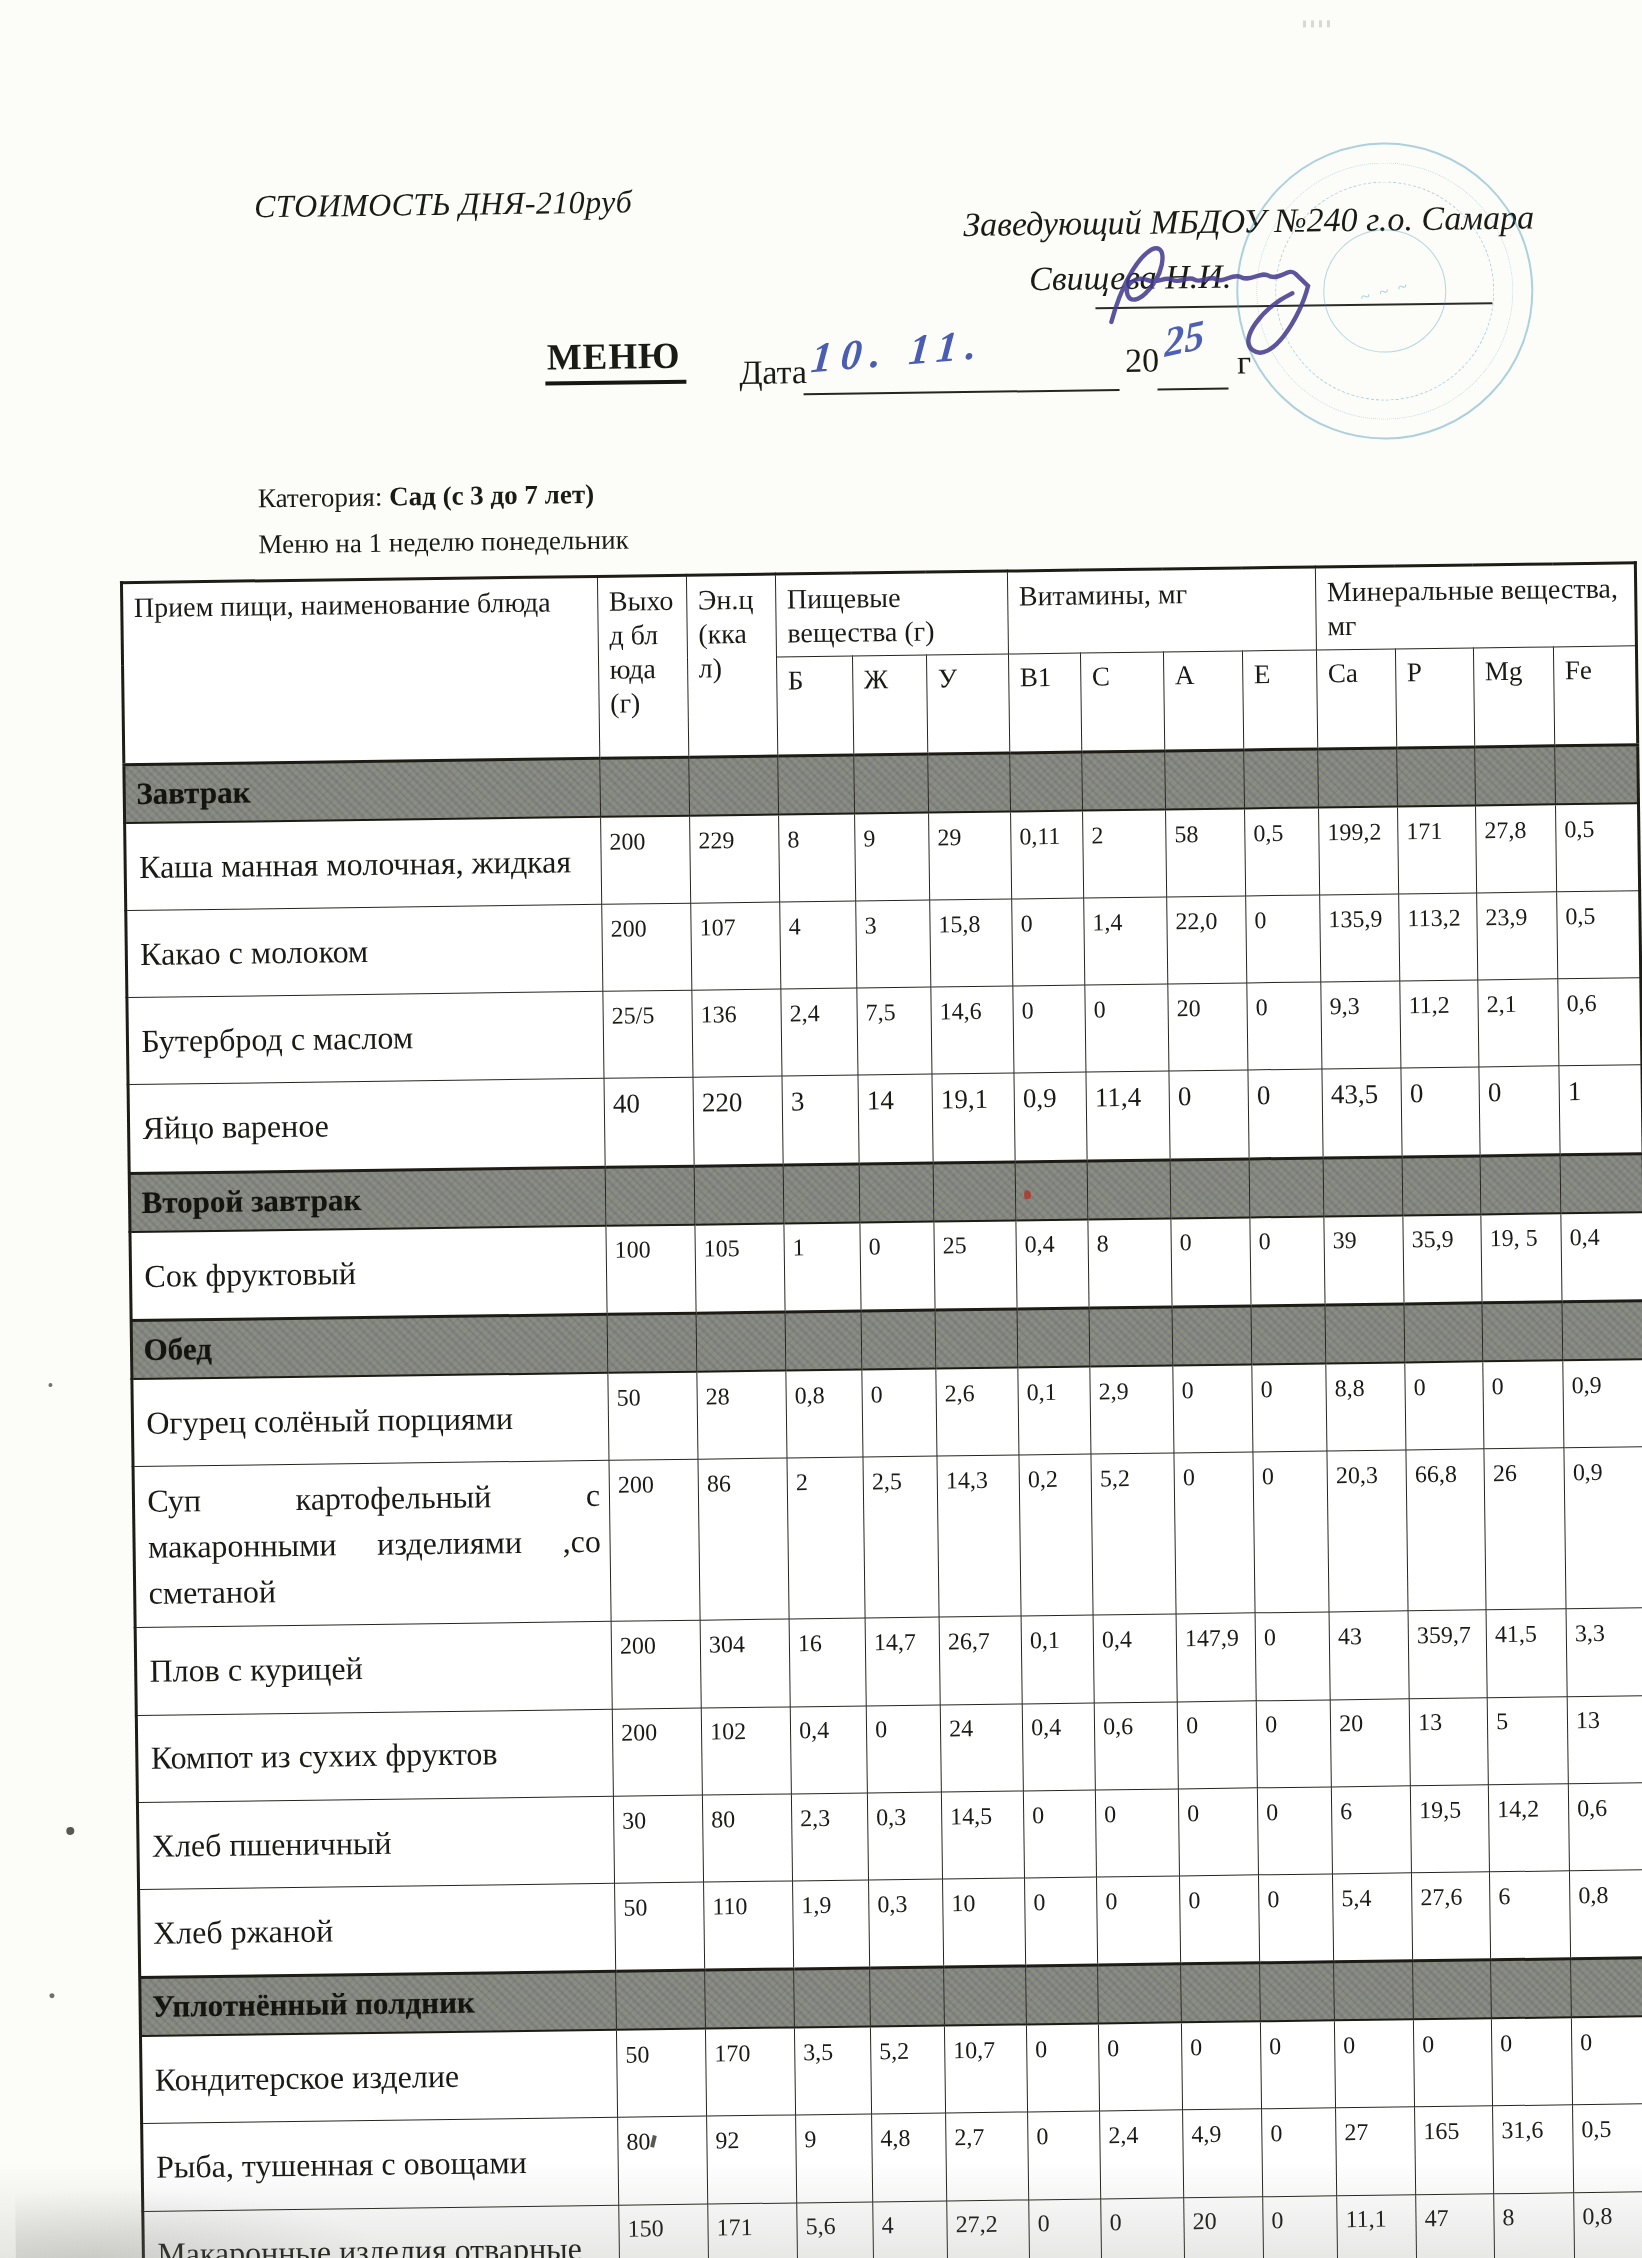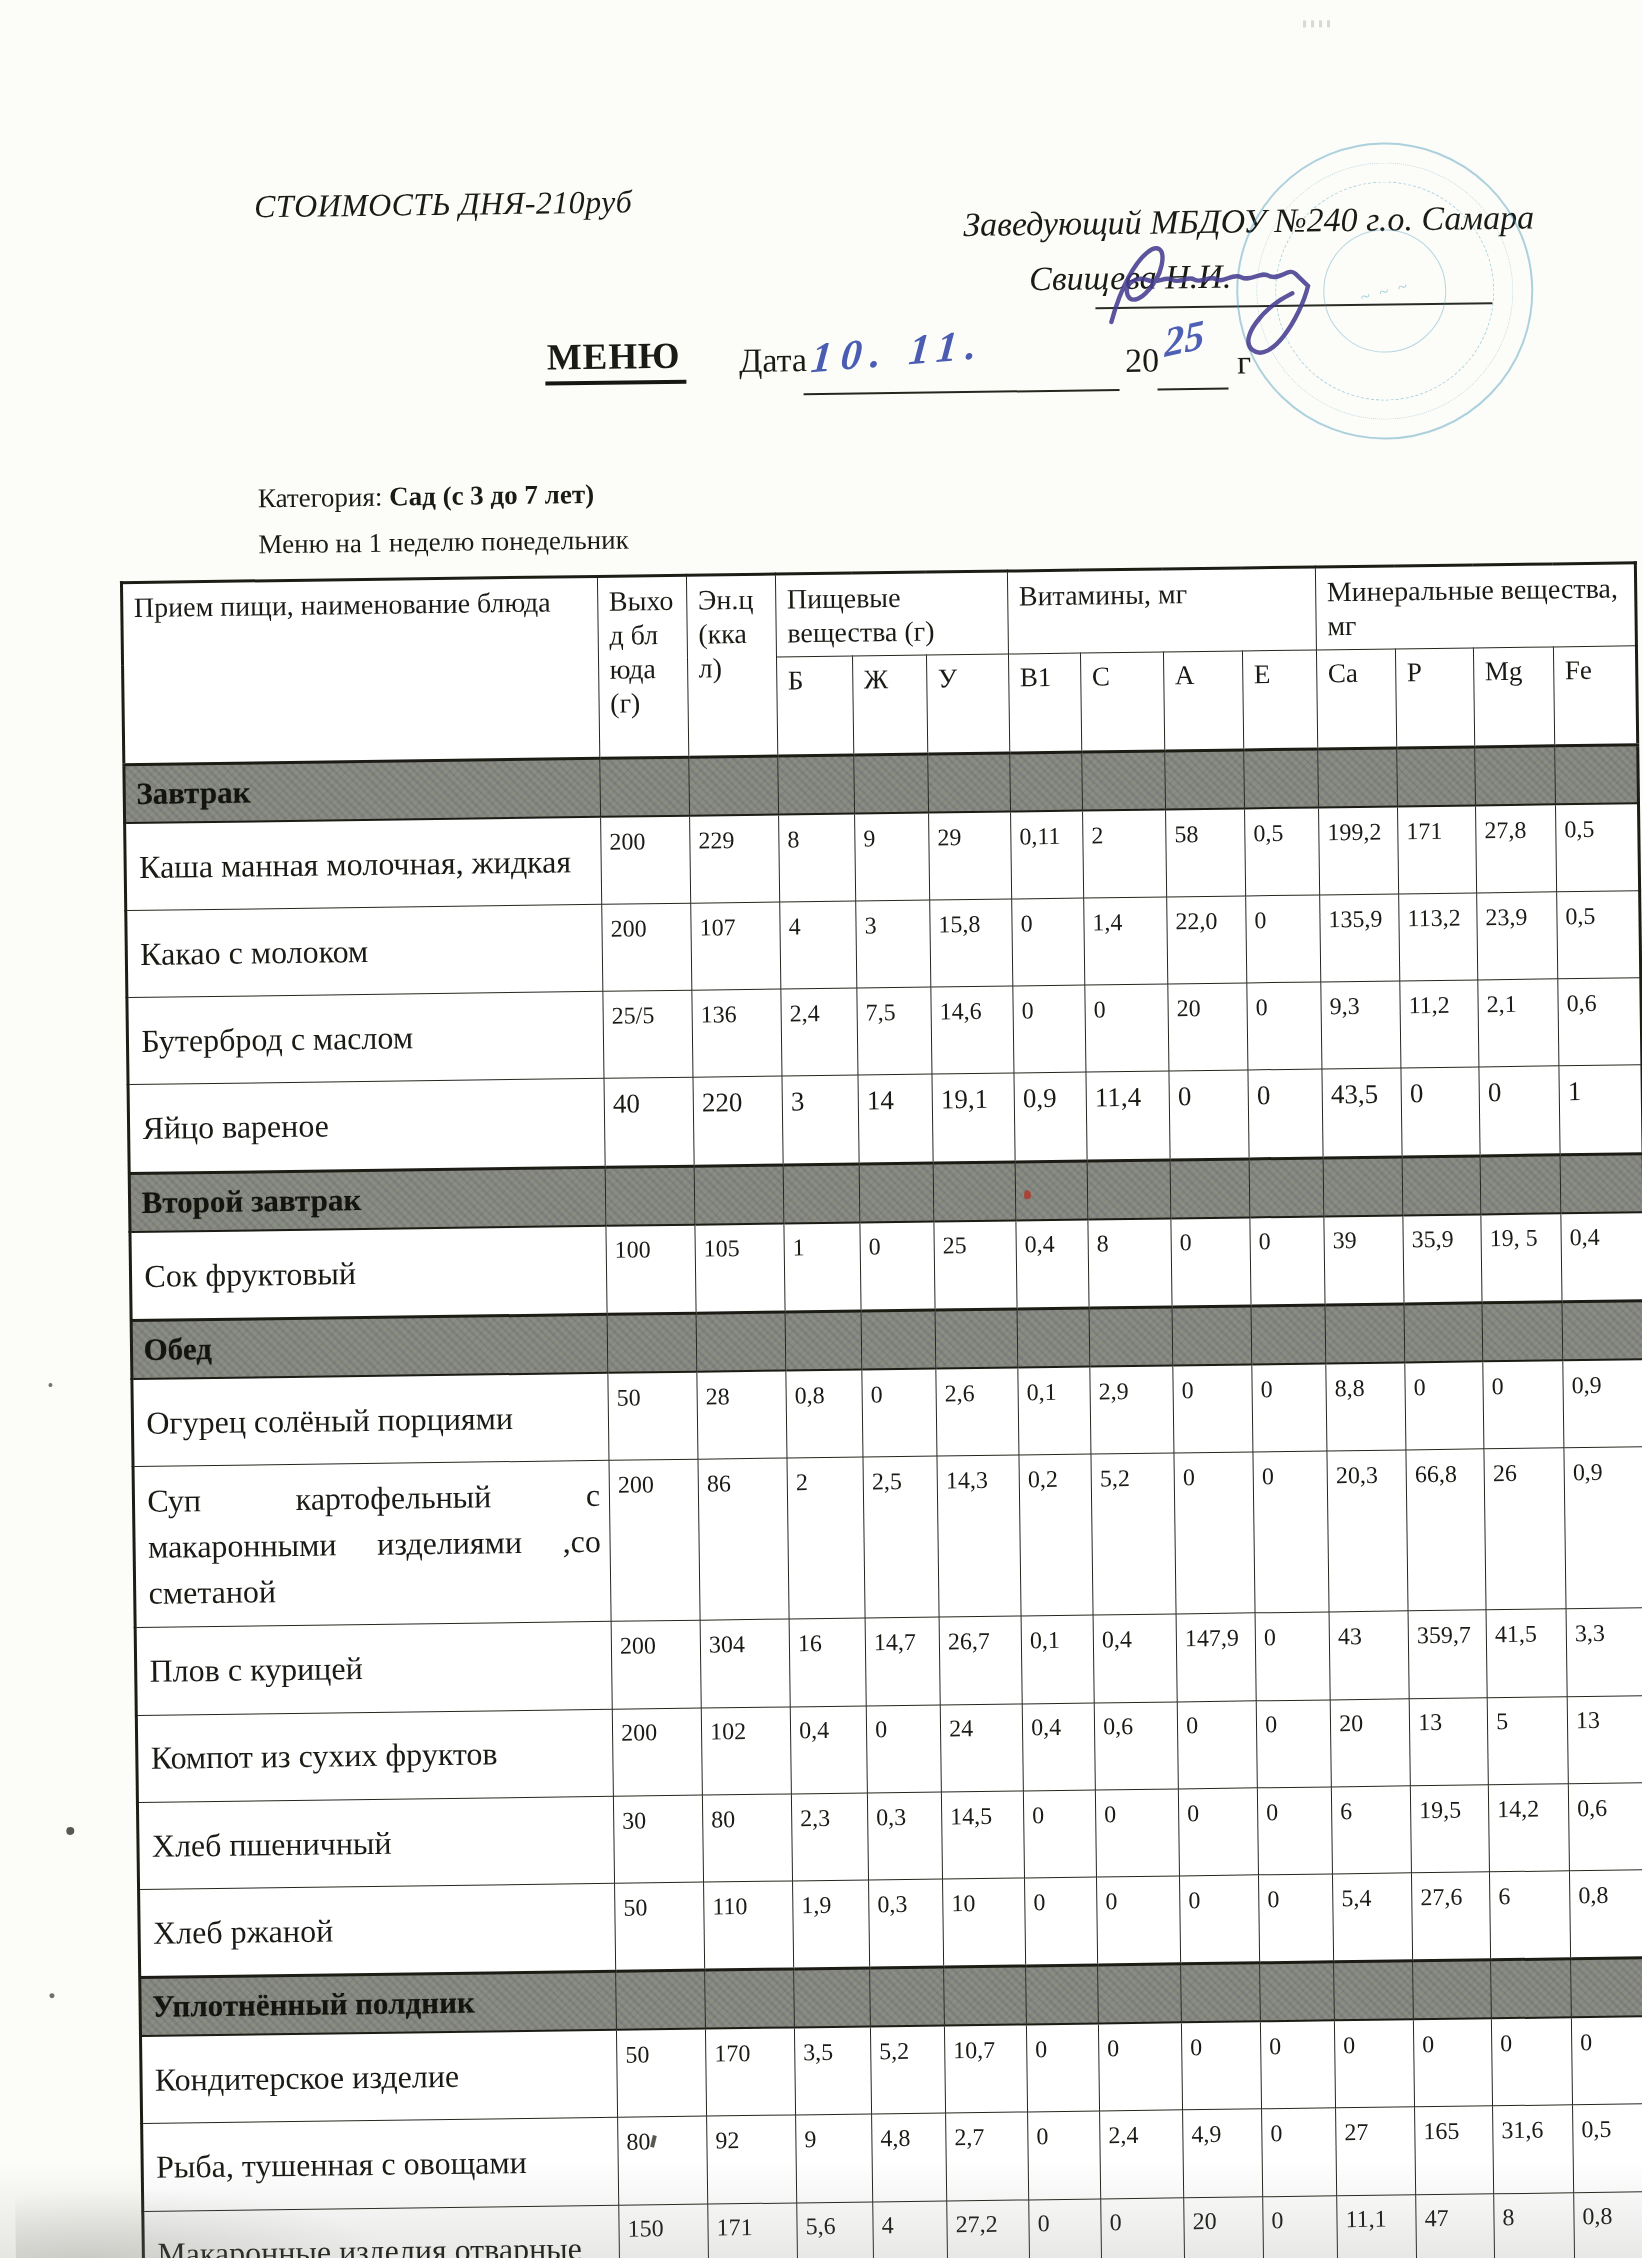--- a/index.html
+++ b/index.html
@@ -16,21 +16,21 @@
   }
   .content{position:absolute;inset:0;transform:rotate(-0.75deg);transform-origin:50% 46%;}
 
   
   .cost-note{position:absolute;left:265px;top:181px;font-style:italic;font-size:32px;letter-spacing:0.4px;}
   .director-title{position:absolute;left:974px;top:208px;font-style:italic;font-size:34px;white-space:nowrap;}
   .director-name{position:absolute;left:1039px;top:263px;font-style:italic;font-size:34px;}
   .sig-underline{position:absolute;left:1105px;top:311px;width:397px;border-top:2.6px solid #2b2b26;}
   .menu-title{position:absolute;left:554px;top:332px;font-size:37px;font-weight:bold;letter-spacing:0.9px;
     border-bottom:4.4px solid #161613;padding:0 5.3px 2.6px 1.8px;}
-  .date-label{position:absolute;left:748px;top:341px;font-size:34px;}
+  .date-label{position:absolute;left:748px;top:353px;font-size:34px;}
   .date-underline{position:absolute;left:812px;top:393px;width:316px;border-top:2.6px solid #26261f;}
   .hand-date{position:absolute;left:820px;top:328px;font-size:42px;color:#3b50ae;font-style:italic;font-weight:bold;
     letter-spacing:8.8px;transform:rotate(-4deg) skewX(-10deg);opacity:.92;}
   .year-prefix{position:absolute;left:1134px;top:346px;font-size:34px;}
   .year-underline{position:absolute;left:1166px;top:393px;width:71px;border-top:2.6px solid #26261f;}
   .hand-year{position:absolute;left:1173px;top:319px;font-size:41px;color:#3b50ae;font-style:italic;font-weight:bold;
     transform:rotate(-12deg) skewX(-12deg);opacity:.9;}
   .year-suffix{position:absolute;left:1246px;top:349px;font-size:34px;}
   .category-line{position:absolute;left:265px;top:476px;font-size:27px;}
   .category-line b{font-weight:bold;}

